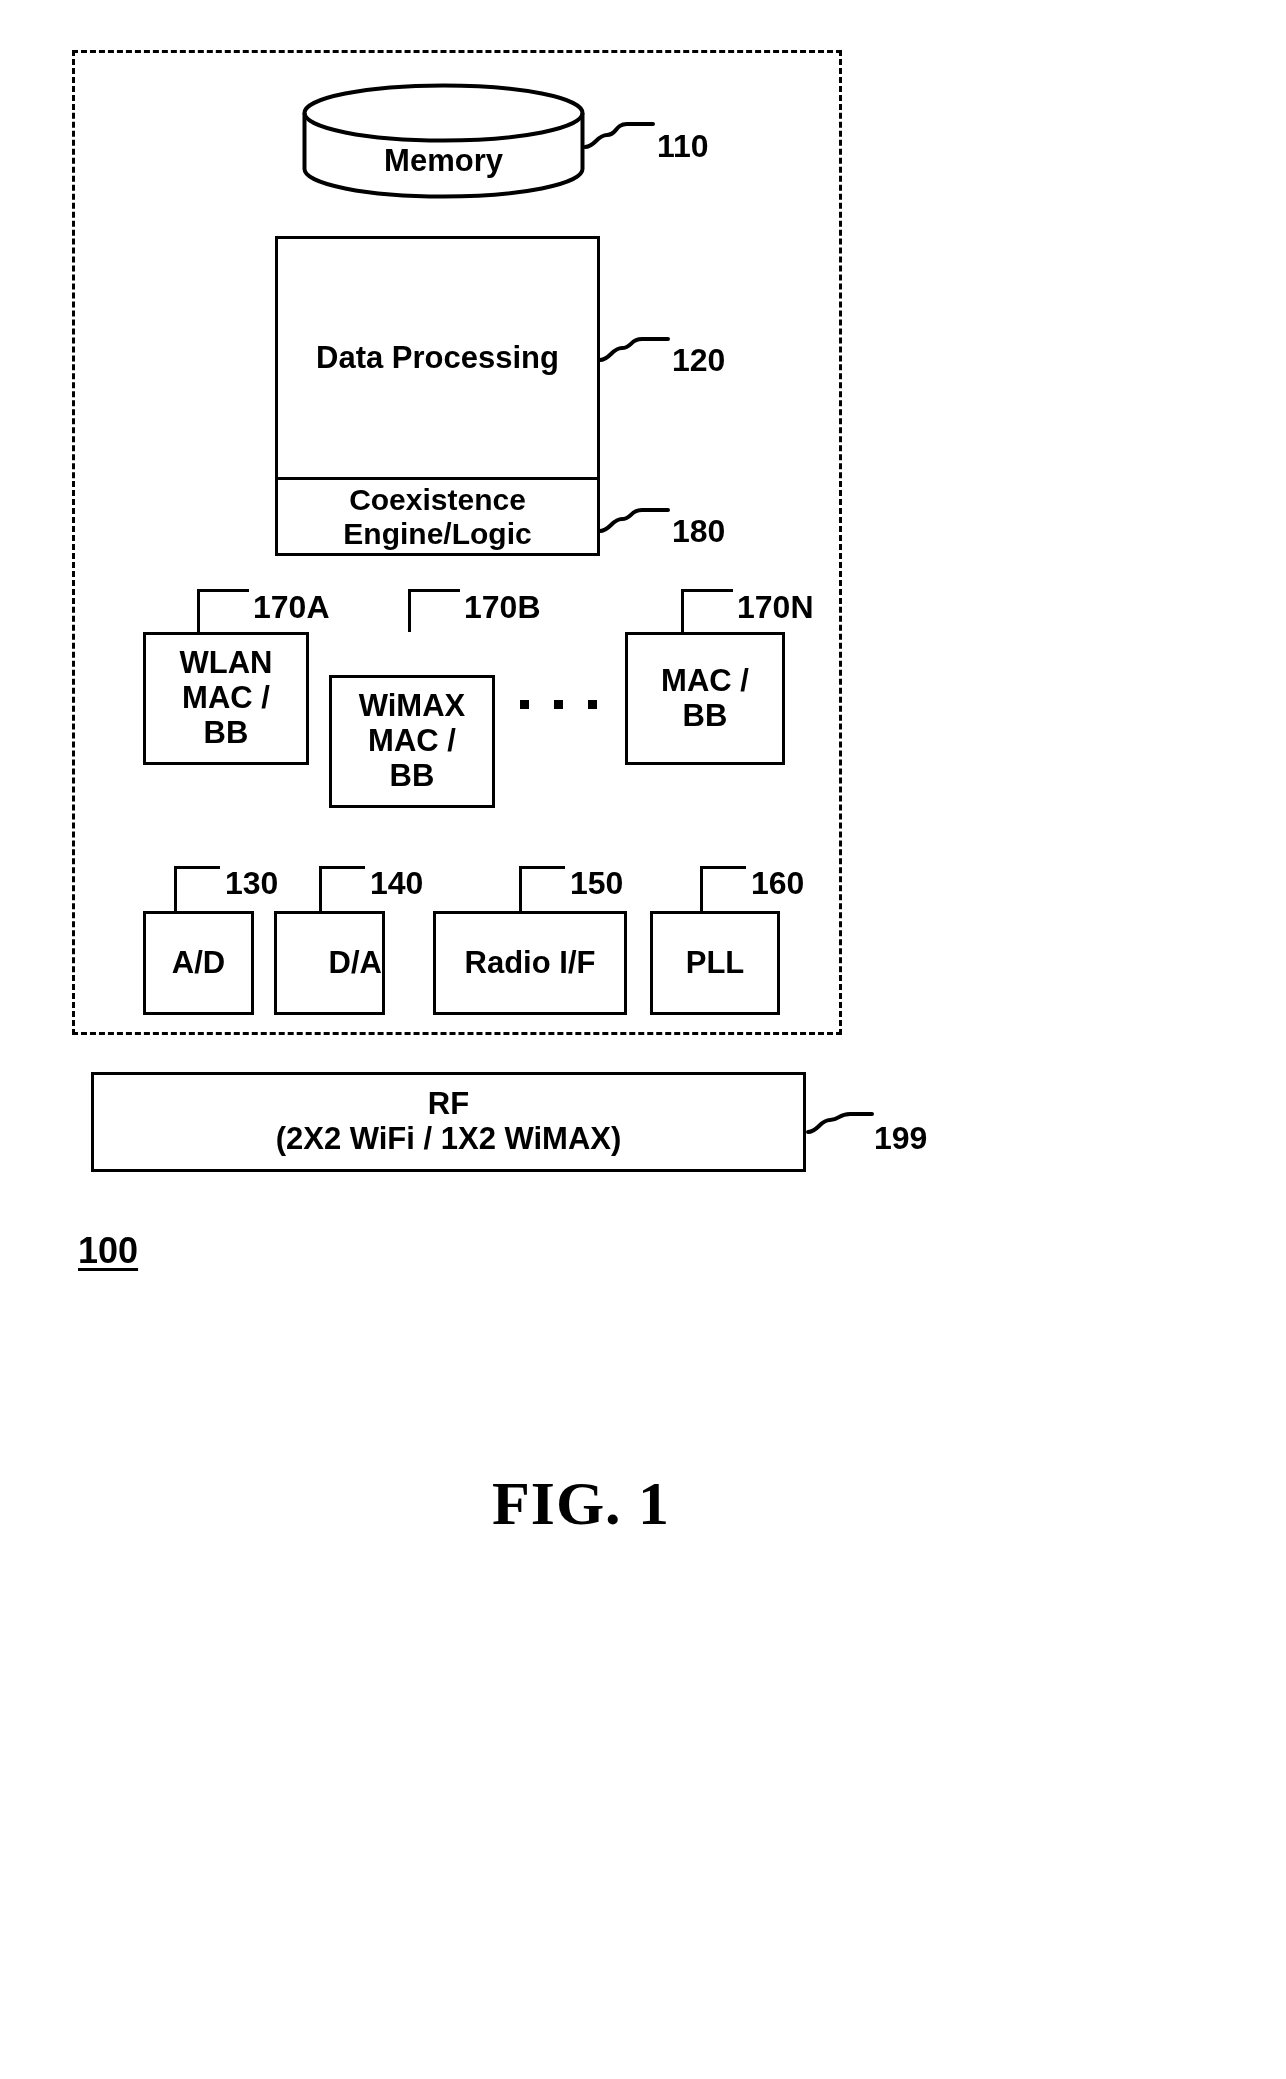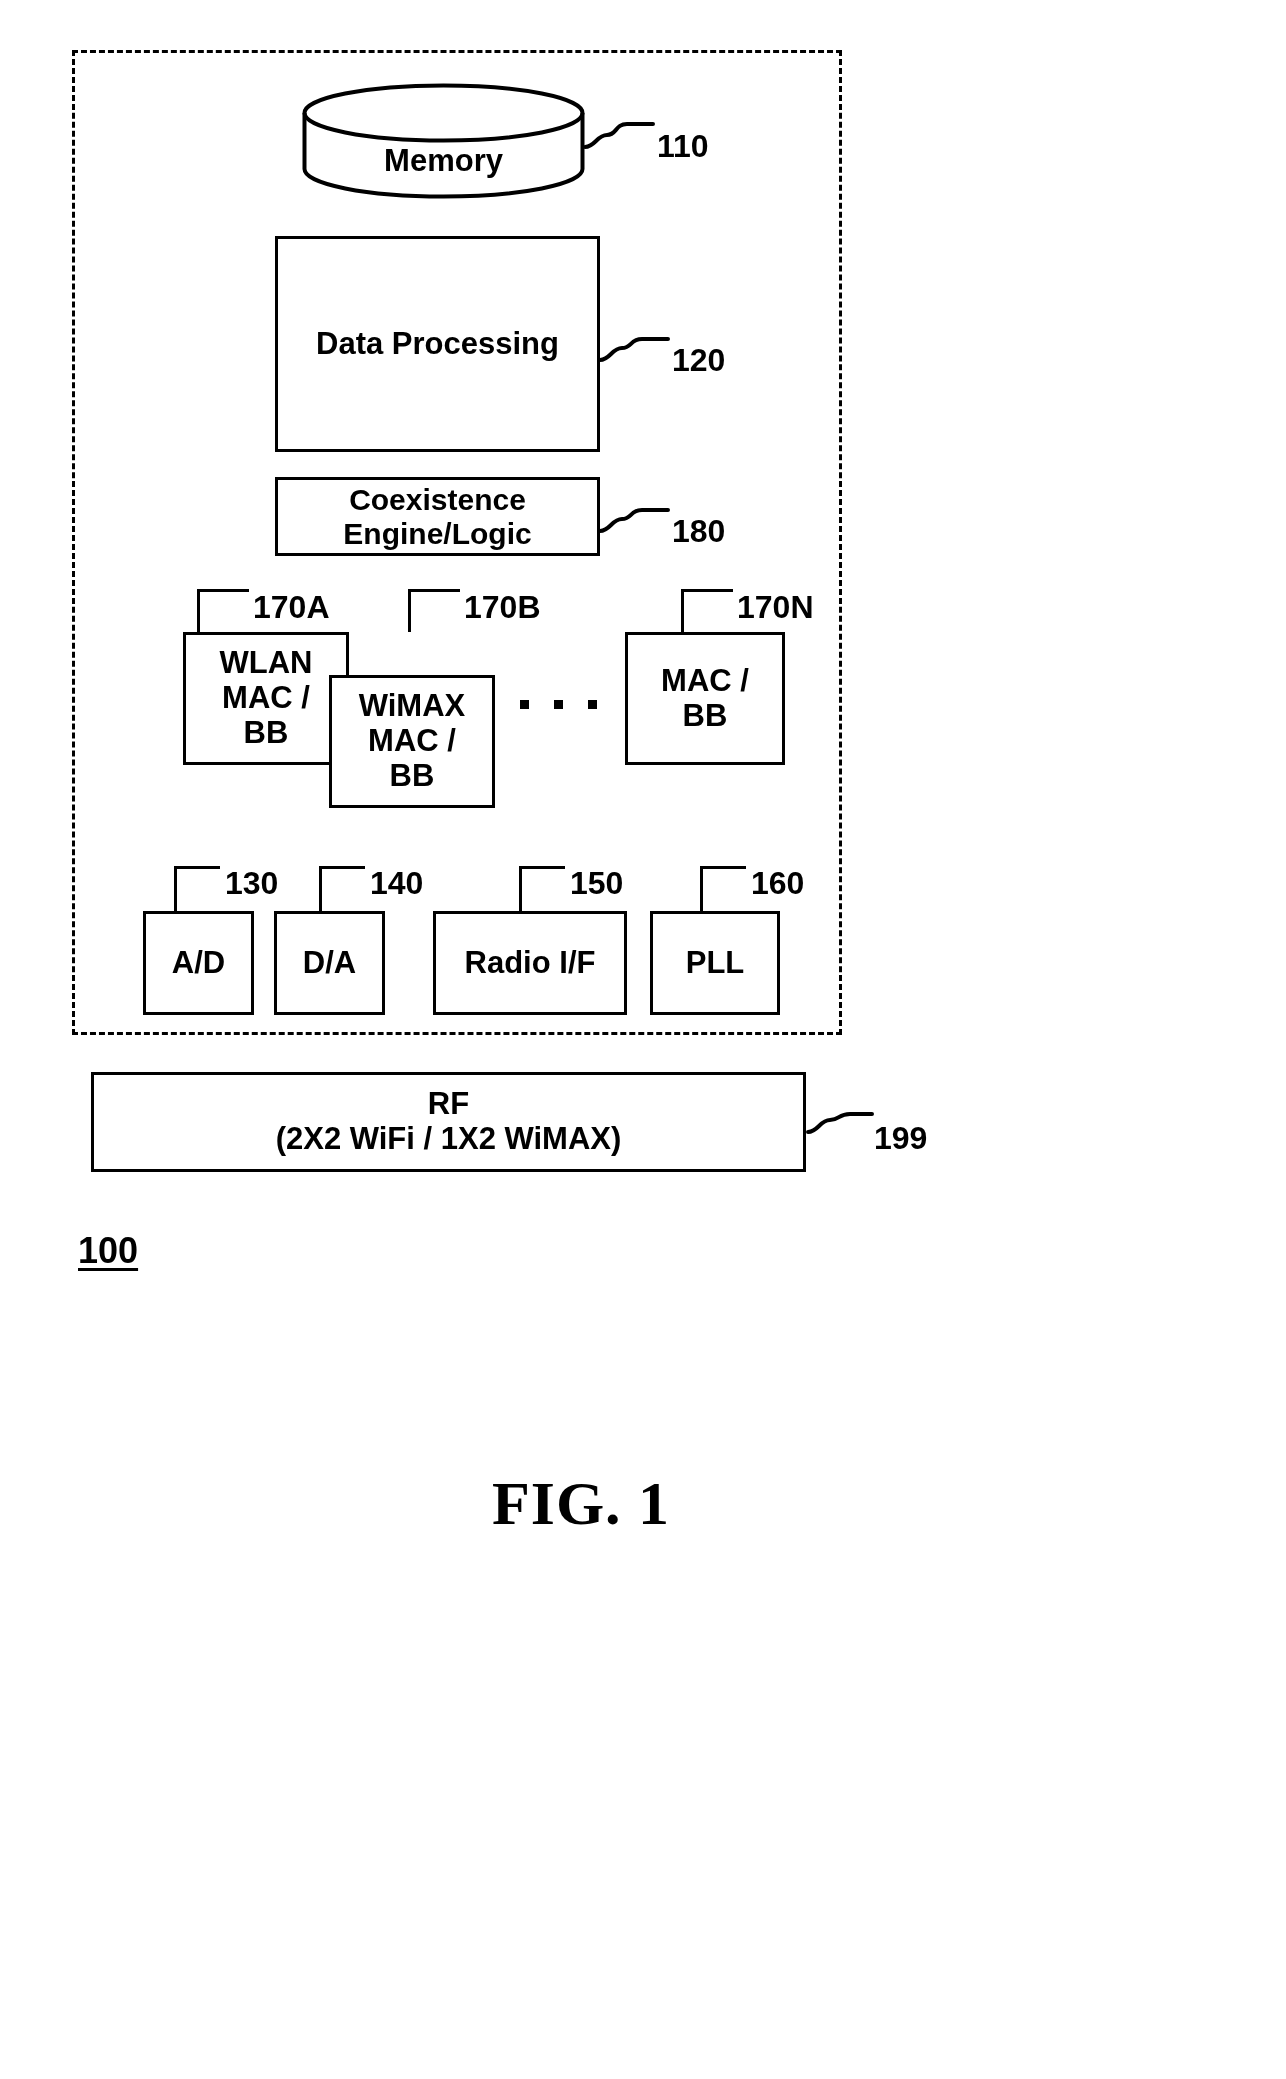--- a/index.html
+++ b/index.html
@@ -64,33 +64,33 @@
     display: flex;
     align-items: center;
     justify-content: center;
     text-align: center;
     font-size: 31px;
     font-weight: bold;
     line-height: 1.12;
   }
 
   .box-data-processing {
-    left: 275px; top: 236px; width: 325px; height: 216px;
+    left: 275px; top: 236px; width: 325px; height: 244px;
   }
   .box-coexistence {
     left: 275px; top: 477px; width: 325px; height: 79px;
     font-size: 30px;
   }
 
-  .box-wlan  { left: 143px; top: 632px; width: 166px; height: 133px; margin-left: 40px; }
+  .box-wlan  { left: 143px; top: 632px; width: 166px; height: 133px; }
   .box-wimax { left: 329px; top: 632px; width: 166px; height: 133px; margin-top: 43px; }
   .box-macbb { left: 625px; top: 632px; width: 160px; height: 133px; }
 
   .box-ad    { left: 143px; top: 911px; width: 111px; height: 104px; }
-  .box-da    { left: 274px; top: 911px; width: 111px; height: 104px; }
+  .box-da    { left: 274px; top: 911px; width: 111px; height: 104px; justify-content: flex-end; }
   .box-radio { left: 433px; top: 911px; width: 194px; height: 104px; }
   .box-pll   { left: 650px; top: 911px; width: 130px; height: 104px; }
 
   .box-rf {
     left: 91px; top: 1072px; width: 715px; height: 100px;
     font-size: 31px;
     flex-direction: column;
   }
   .box-rf .rf-line1 { display: block; }
   .box-rf .rf-line2 { display: block; }

